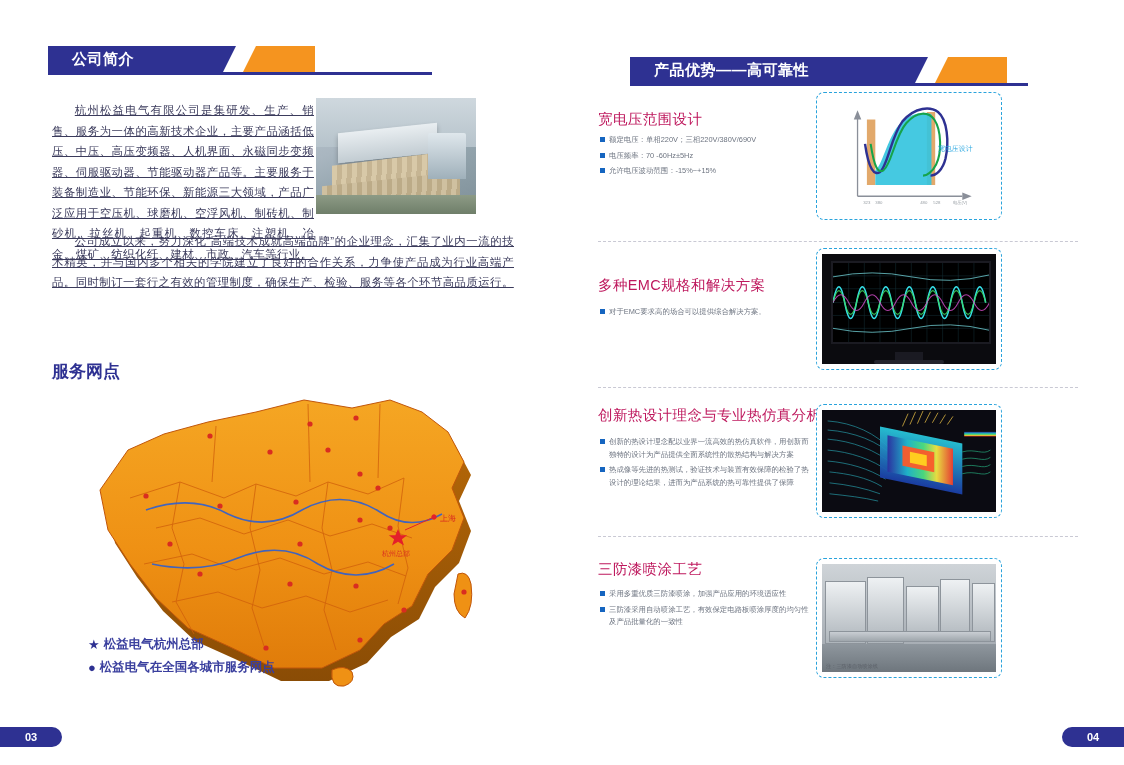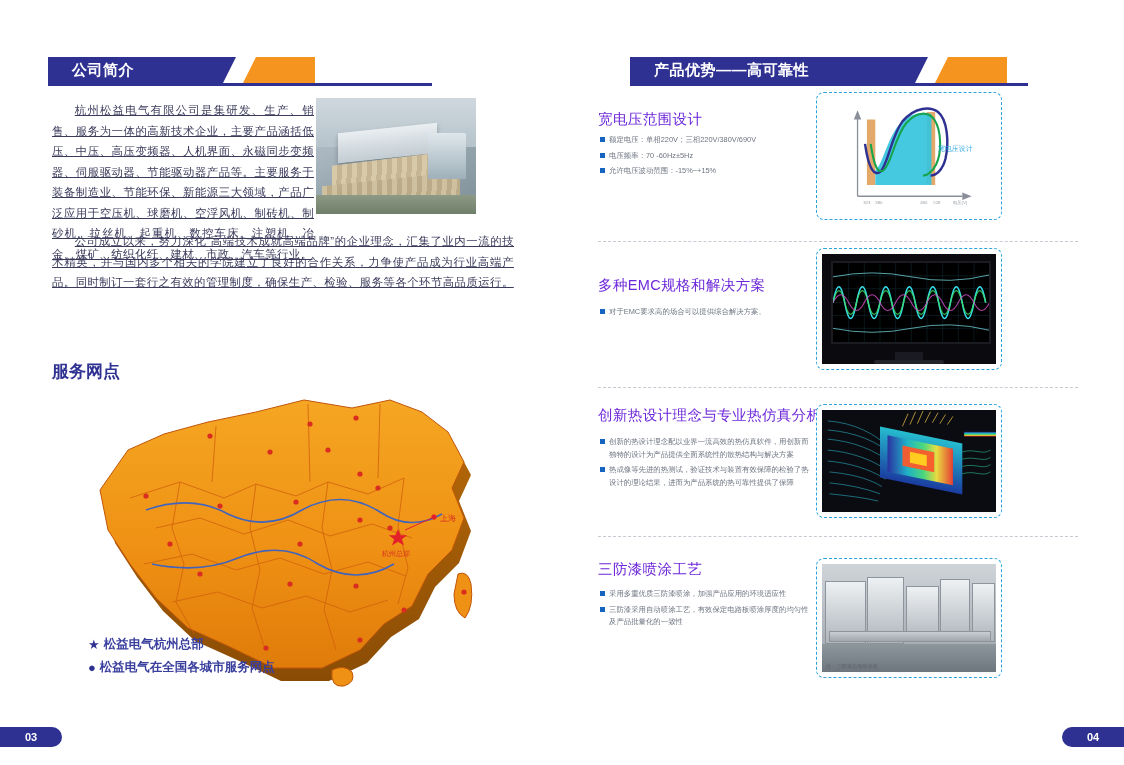--- a/index.html
+++ b/index.html
@@ -66,21 +66,21 @@
     background:linear-gradient(180deg,#8d9b86,#6f7e69);
   }
   
   .maptitle{position:absolute;color:#2e3192;font-weight:bold;font-size:17px;}
   .mapwrap{position:absolute;left:60px;top:378px;width:470px;height:320px;}
   .legend{position:absolute;color:#3a3f9e;font-size:12.5px;font-weight:bold;}
   .legend .row{display:flex;align-items:center;gap:4px;margin-bottom:6px;}
   .legend .star{color:#2e3192;font-size:13px;line-height:1;}
   .legend .dot{color:#2e3192;font-size:13px;line-height:1;}
   .fsep{position:absolute;border-top:1px dashed #c9c9d4;height:0;}
-  .ftitle{position:absolute;color:#6d28d9;font-size:14.5px;letter-spacing:.4px;}
+  .ftitle{position:absolute;color:#be185d;font-size:14.5px;letter-spacing:.4px;}
   .bul{position:absolute;color:#6d7480;font-size:7.4px;line-height:12.6px;}
   .bul .li{display:flex;gap:4px;margin-bottom:3px;}
   .bul .sq{width:5px;height:5px;background:#1565c0;flex:0 0 5px;margin-top:3px;}
   .bul .tx{flex:1;}
   .imgbox{
     position:absolute;border:1px dashed #29a3dc;border-radius:8px;
     padding:5px;background:#fff;box-sizing:border-box;
   }
   .imgbox .inner{width:100%;height:100%;overflow:hidden;position:relative;}
   
@@ -112,21 +112,21 @@
   .pgnum.left{left:-8px;border-radius:0 11px 11px 0;padding-left:8px;}
   .pgnum.right{right:-8px;border-radius:11px 0 0 11px;padding-right:8px;}
 </style>
 </head>
 <body>
 
 <div class="spread">
 
   <div class="page page-left">
 
-    <div class="hdr" style="left:48px;top:57px;width:462px;">
+    <div class="hdr" style="left:48px;top:46px;width:462px;">
       <div class="bar" style="width:150px;">公司简介</div>
       <div class="gap"></div>
       <div class="orange"></div>
       <div class="underline" style="width:384px;"></div>
     </div>
 
     <div class="ptext" style="left:52px;top:100px;width:262px;">
       <p>杭州松益电气有限公司是集研发、生产、销售、服务为一体的高新技术企业，主要产品涵括低压、中压、高压变频器、人机界面、永磁同步变频器、伺服驱动器、节能驱动器产品等。主要服务于装备制造业、节能环保、新能源三大领域，产品广泛应用于空压机、球磨机、空浮风机、制砖机、制砂机、拉丝机、起重机、数控车床、注塑机、冶金、煤矿、纺织化纤、建材、市政、汽车等行业。</p>
     </div>
 

